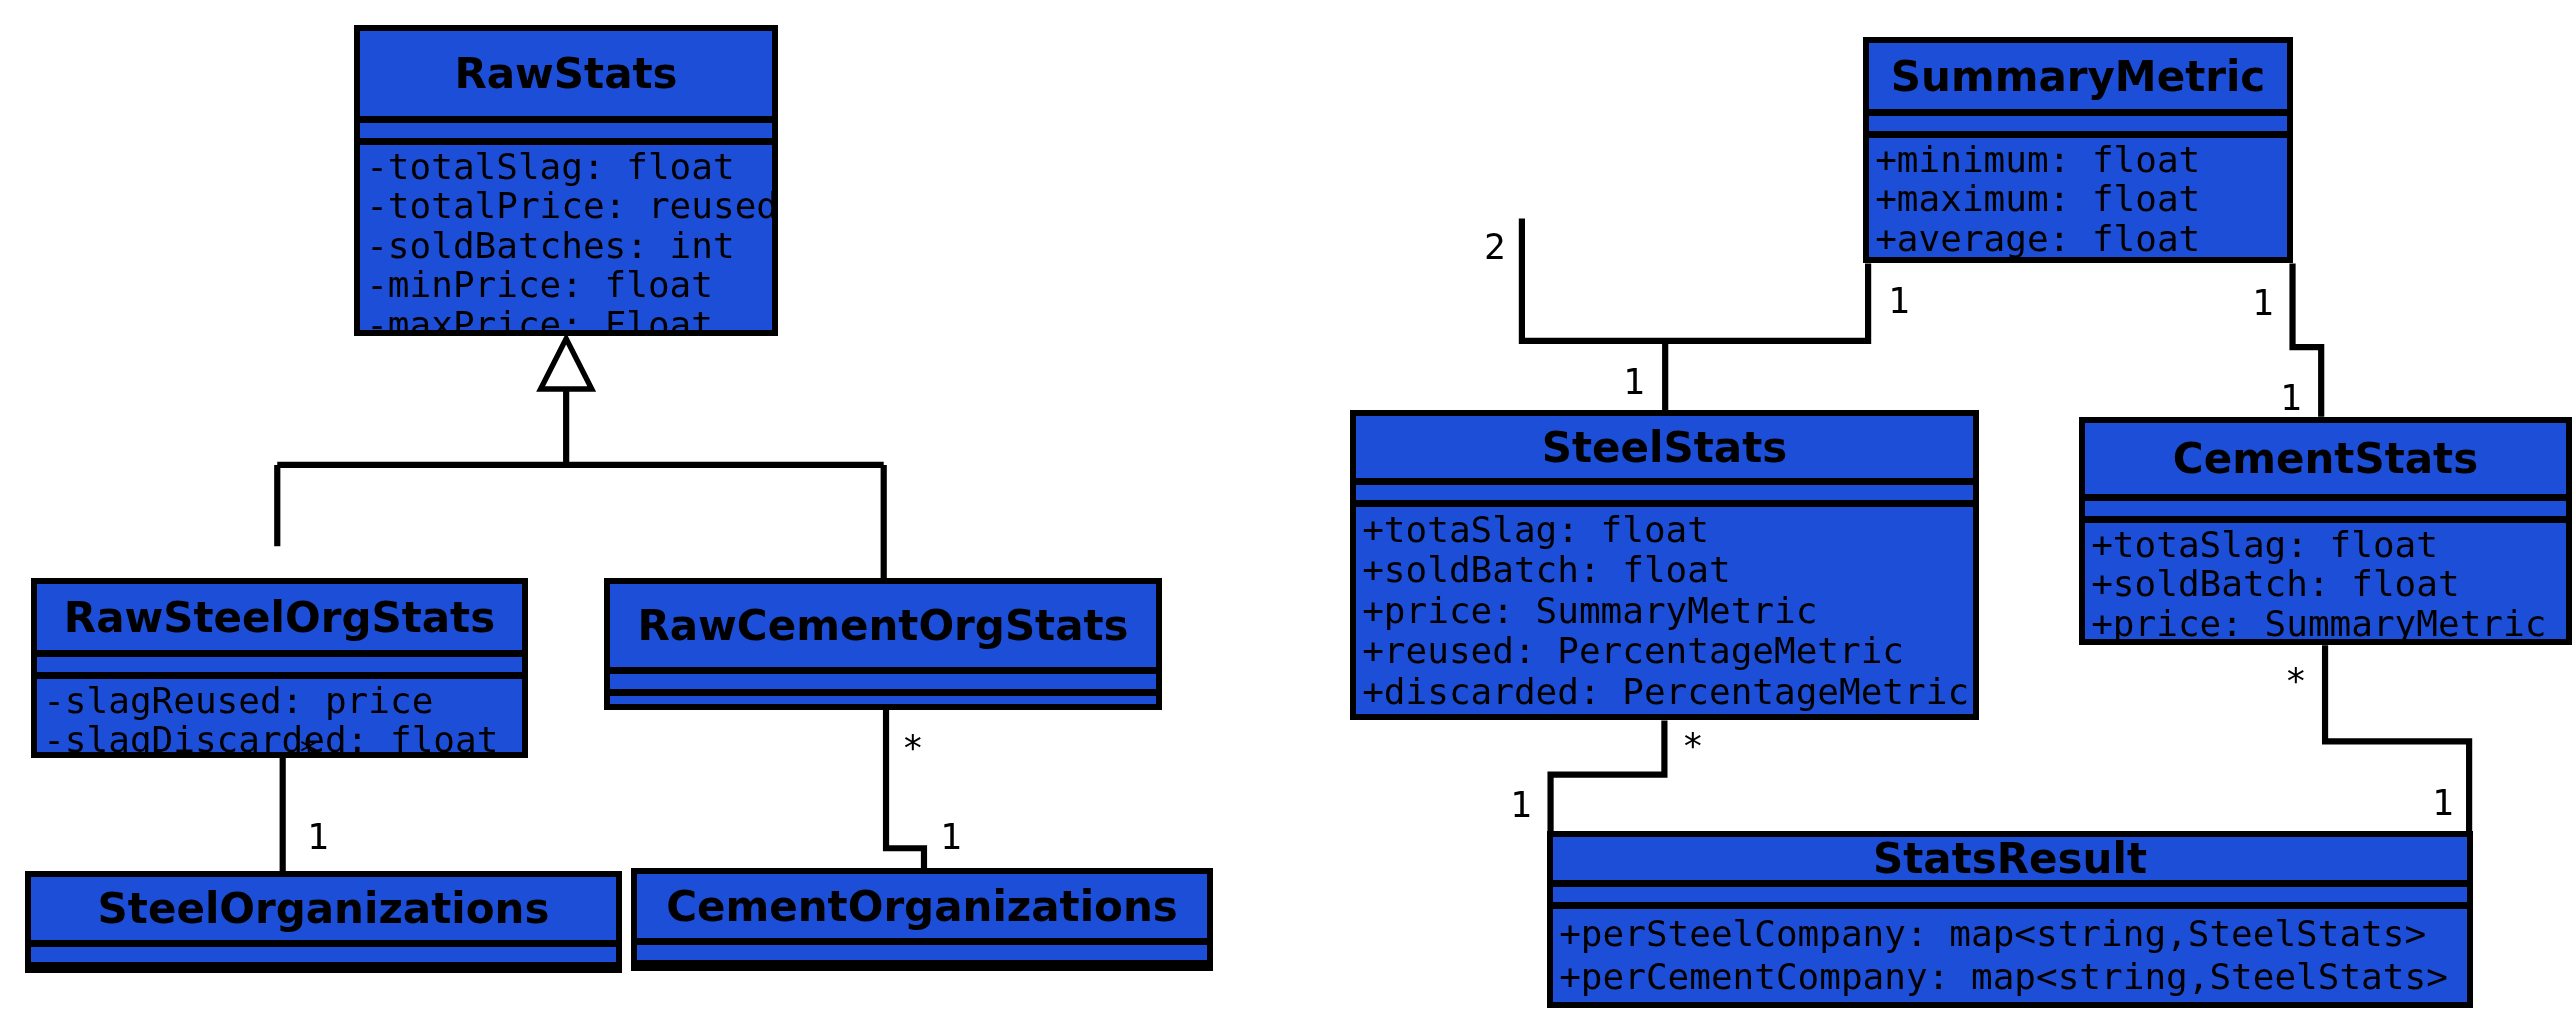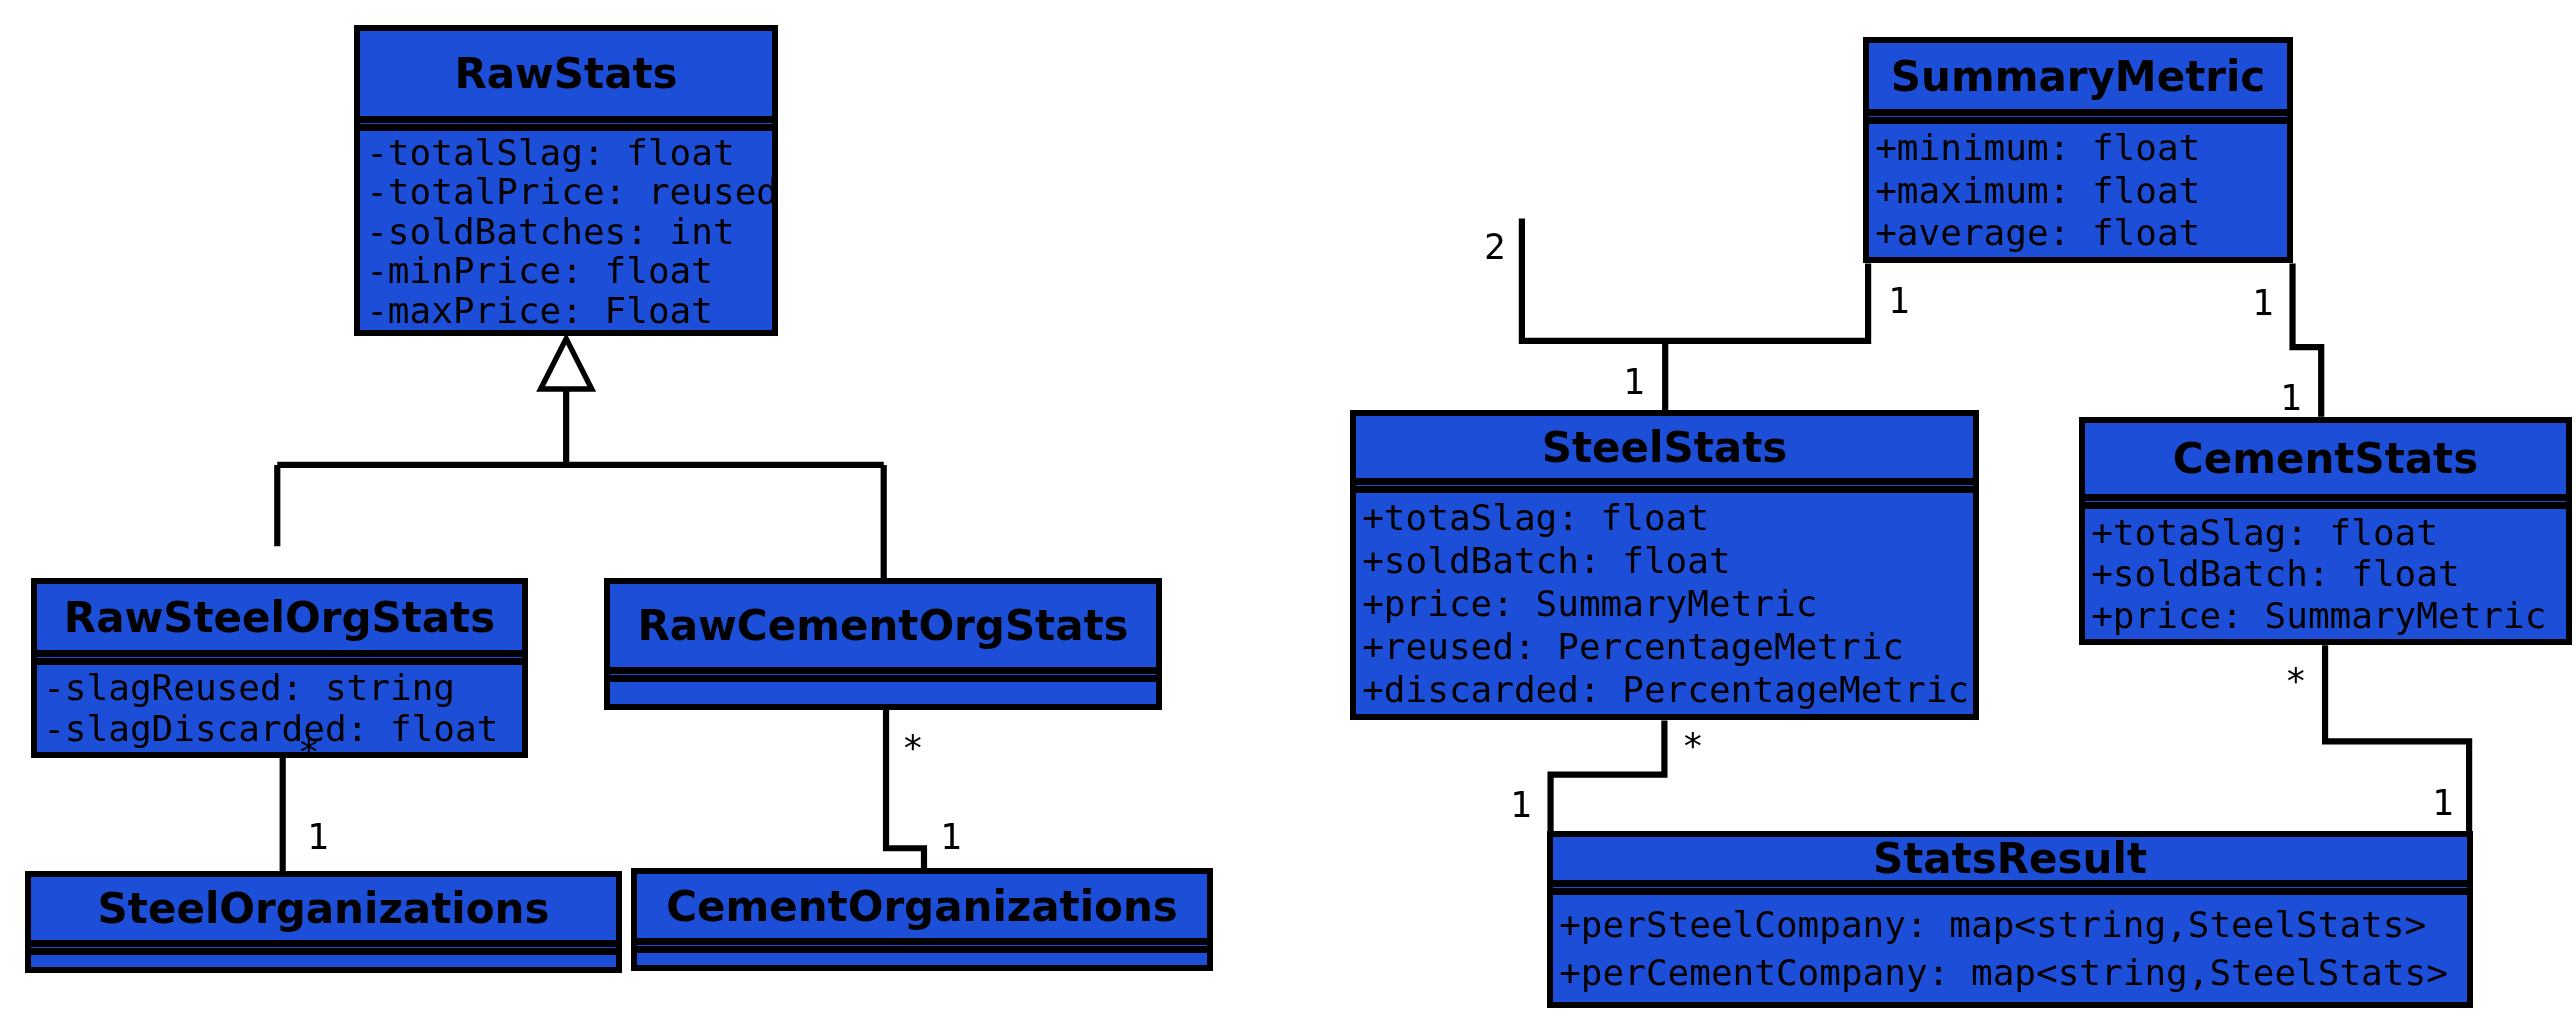--- a/index.html
+++ b/index.html
@@ -30,21 +30,21 @@
     justify-content: center;
     font-weight: bold;
     font-size: 42px;
     color: #000;
     white-space: nowrap;
   }
   .cls-attrs {
     flex: 1 1 auto;
     box-sizing: border-box;
     border-top: 7px solid #000;
-    margin-top: 1px;
+    margin-top: 15px;
     display: flex;
     flex-direction: column;
     justify-content: space-evenly;
     padding: 1.5px 0 1.5px 6.2px;
     font-family: "DejaVu Sans Mono", "Liberation Mono", monospace;
     font-size: 36px;
     line-height: 1.1;
     color: #000;
     white-space: pre;
     overflow: hidden;
@@ -90,21 +90,21 @@
       <div>-totalPrice: reused</div>
       <div>-soldBatches: int</div>
       <div>-minPrice: float</div>
       <div>-maxPrice: Float</div>
     </div>
   </div>
 
   <div class="cls" style="left:31px; top:578px; width:497px; height:180px">
     <div class="cls-title" style="height:73px">RawSteelOrgStats</div>
     <div class="cls-attrs">
-      <div>-slagReused: string</div>
+      <div>-slagReused: price</div>
       <div>-slagDiscarded: float</div>
     </div>
   </div>
 
   <div class="cls" style="left:604px; top:578px; width:558px; height:132px">
     <div class="cls-title" style="height:90px">RawCementOrgStats</div>
     <div class="cls-attrs"></div>
   </div>
 
   <div class="cls" style="left:25px; top:871px; width:597px; height:102px">

